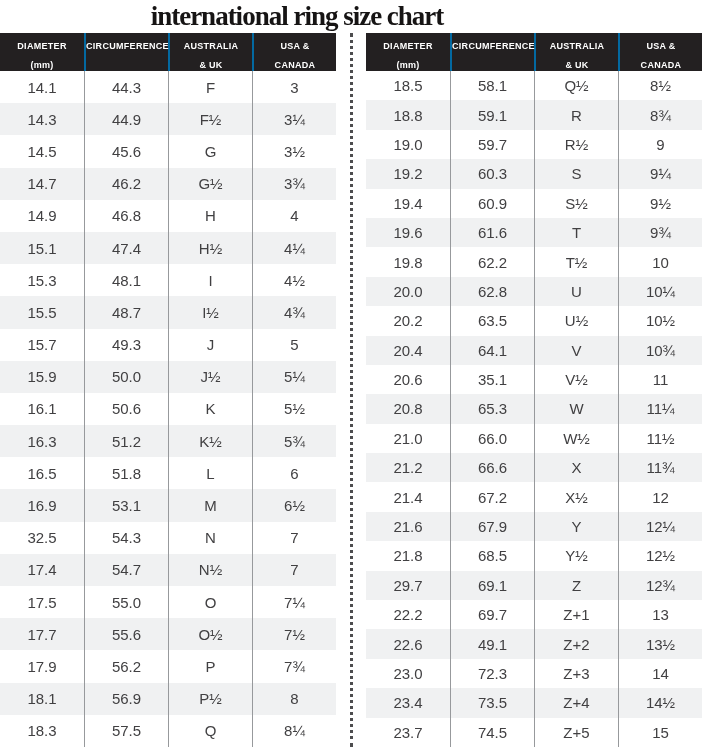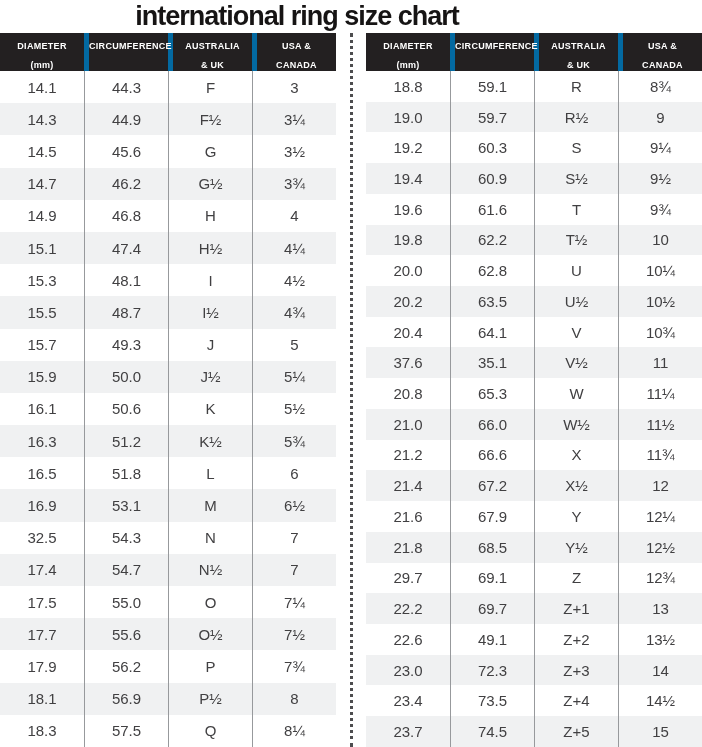--- a/index.html
+++ b/index.html
@@ -11,21 +11,21 @@
     overflow: hidden;
   }
   .page { width: 702px; height: 747px; }
 
   .title {
     margin: 0;
     width: 594px;
     height: 33px;
     line-height: 32px;
     text-align: center;
-    font-family: Liberation Sans, sans-serif;
+    font-family: Liberation Serif, serif;
     font-weight: 700;
     font-size: 27px;
     letter-spacing: -1px;
     color: #161414;
     white-space: nowrap;
   }
 
   .tables {
     display: flex;
     height: 714px;
@@ -44,21 +44,21 @@
     background: #232021;
     color: #ffffff;
     height: 33px;
     font-size: 9px;
     font-weight: 700;
     letter-spacing: 0.3px;
     text-align: center;
     vertical-align: middle;
     padding: 0;
   }
-  thead th + th { border-left: 5px solid #0369a1; }
+  thead th + th { border-left: 2px solid #0369a1; }
   .hl { display: block; height: 11px; line-height: 11px; margin-top: 8px; }
 
   tbody td {
     text-align: center;
     vertical-align: middle;
     font-size: 15px;
     color: #414042;
     padding: 0;
     line-height: 1;
   }
@@ -250,20 +250,26 @@
             <span class="hl">&amp; UK</span>
           </th>
           <th>
             <span class="hl">USA &amp;</span>
             <span class="hl">CANADA</span>
           </th>
         </tr>
       </thead>
       <tbody>
           <tr>
+            <td>18.5</td>
+            <td>58.1</td>
+            <td>Q½</td>
+            <td>8½</td>
+          </tr>
+          <tr>
             <td>18.8</td>
             <td>59.1</td>
             <td>R</td>
             <td>8¾</td>
           </tr>
           <tr>
             <td>19.0</td>
             <td>59.7</td>
             <td>R½</td>
             <td>9</td>
@@ -304,21 +310,21 @@
             <td>U½</td>
             <td>10½</td>
           </tr>
           <tr>
             <td>20.4</td>
             <td>64.1</td>
             <td>V</td>
             <td>10¾</td>
           </tr>
           <tr>
-            <td>37.6</td>
+            <td>20.6</td>
             <td>35.1</td>
             <td>V½</td>
             <td>11</td>
           </tr>
           <tr>
             <td>20.8</td>
             <td>65.3</td>
             <td>W</td>
             <td>11¼</td>
           </tr>

